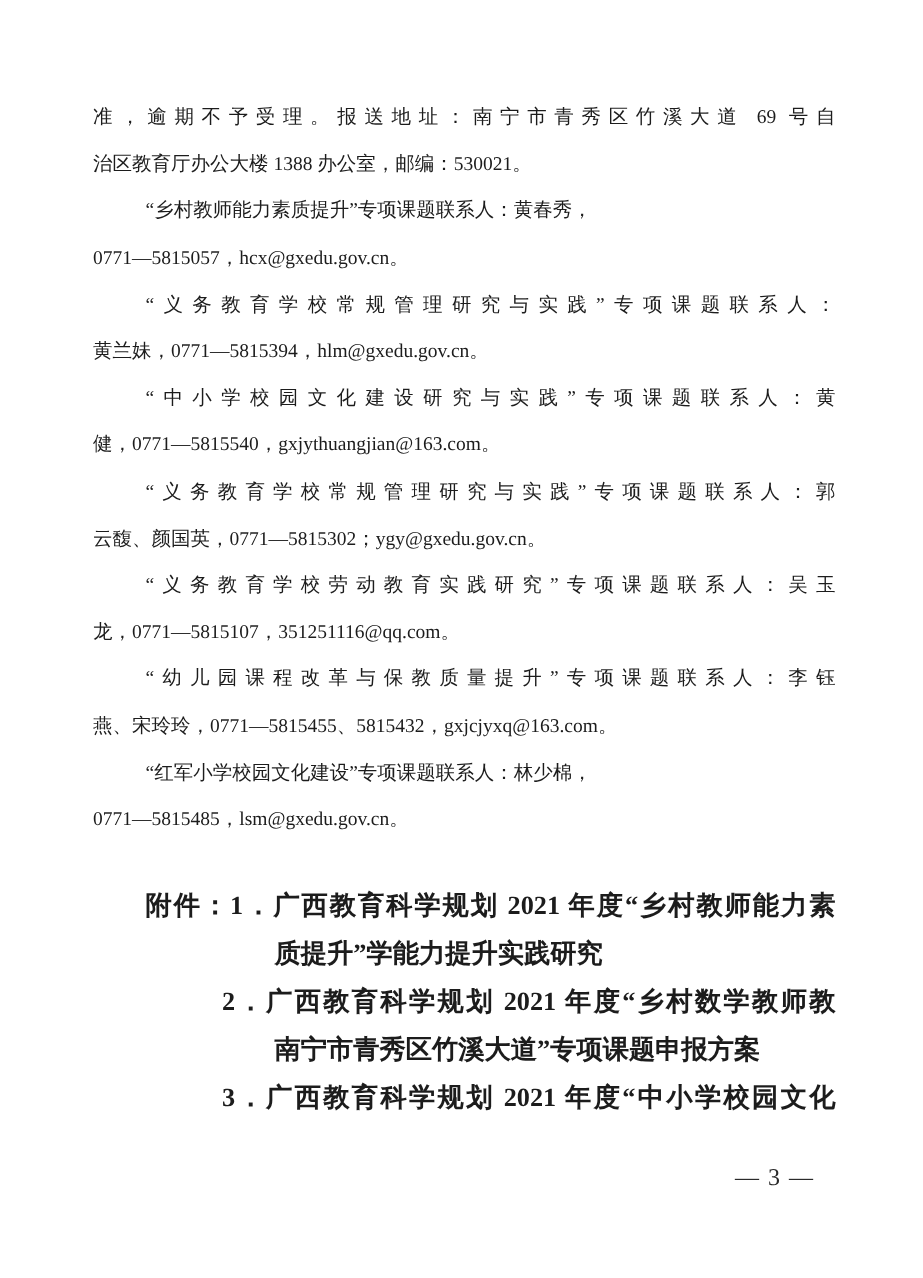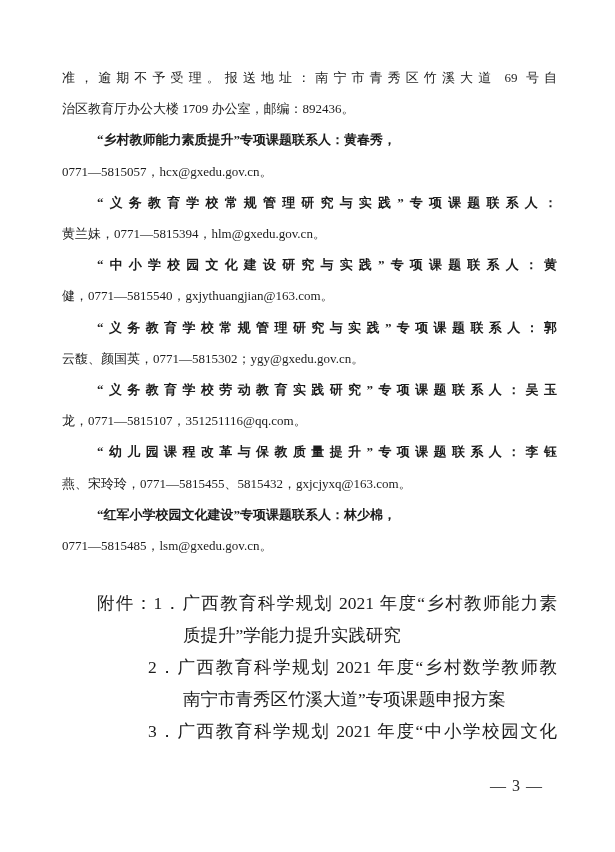--- a/index.html
+++ b/index.html
@@ -25,35 +25,36 @@
     top: 62px;
     width: 495px;
   }
   .body-text { width: 100%; }
   .line {
     line-height: 31.2px;
     font-size: 13px;
     white-space: nowrap;
     text-align: left;
   }
-  .line.indent { padding-left: 35px; font-weight: bold; }
+  .line.indent { padding-left: 35px; }
   .line.full {
     white-space: normal;
     text-align: justify;
     text-align-last: justify;
   }
   .attachment {
     margin-top: 26px;
     width: 100%;
   }
   .att-line {
     line-height: 32px;
     font-size: 17.5px;
     white-space: nowrap;
     text-align: left;
+    font-weight: bold;
   }
   .att-line.full {
     white-space: normal;
     text-align: justify;
     text-align-last: justify;
   }
   .att-first { padding-left: 35px; }
   .att-num-line { padding-left: 86px; }
   .att-cont { padding-left: 121px; }
   .page-number {
@@ -68,21 +69,21 @@
 </style>
 </head>
 <body>
 
 <div class="page">
 
   <div class="content">
 
     <div class="body-text">
       <div class="line full">准，逾期不予受理。报送地址：南宁市青秀区竹溪大道 69 号自</div>
-      <div class="line">治区教育厅办公大楼 1709 办公室，邮编：892436。</div>
+      <div class="line">治区教育厅办公大楼 1388 办公室，邮编：530021。</div>
       <div class="line indent">“乡村教师能力素质提升”专项课题联系人：黄春秀，</div>
       <div class="line">0771—5815057，hcx@gxedu.gov.cn。</div>
       <div class="line indent full">“义务教育学校常规管理研究与实践”专项课题联系人：</div>
       <div class="line">黄兰妹，0771—5815394，hlm@gxedu.gov.cn。</div>
       <div class="line indent full">“中小学校园文化建设研究与实践”专项课题联系人：黄</div>
       <div class="line">健，0771—5815540，gxjythuangjian@163.com。</div>
       <div class="line indent full">“义务教育学校常规管理研究与实践”专项课题联系人：郭</div>
       <div class="line">云馥、颜国英，0771—5815302；ygy@gxedu.gov.cn。</div>
       <div class="line indent full">“义务教育学校劳动教育实践研究”专项课题联系人：吴玉</div>
       <div class="line">龙，0771—5815107，351251116@qq.com。</div>

